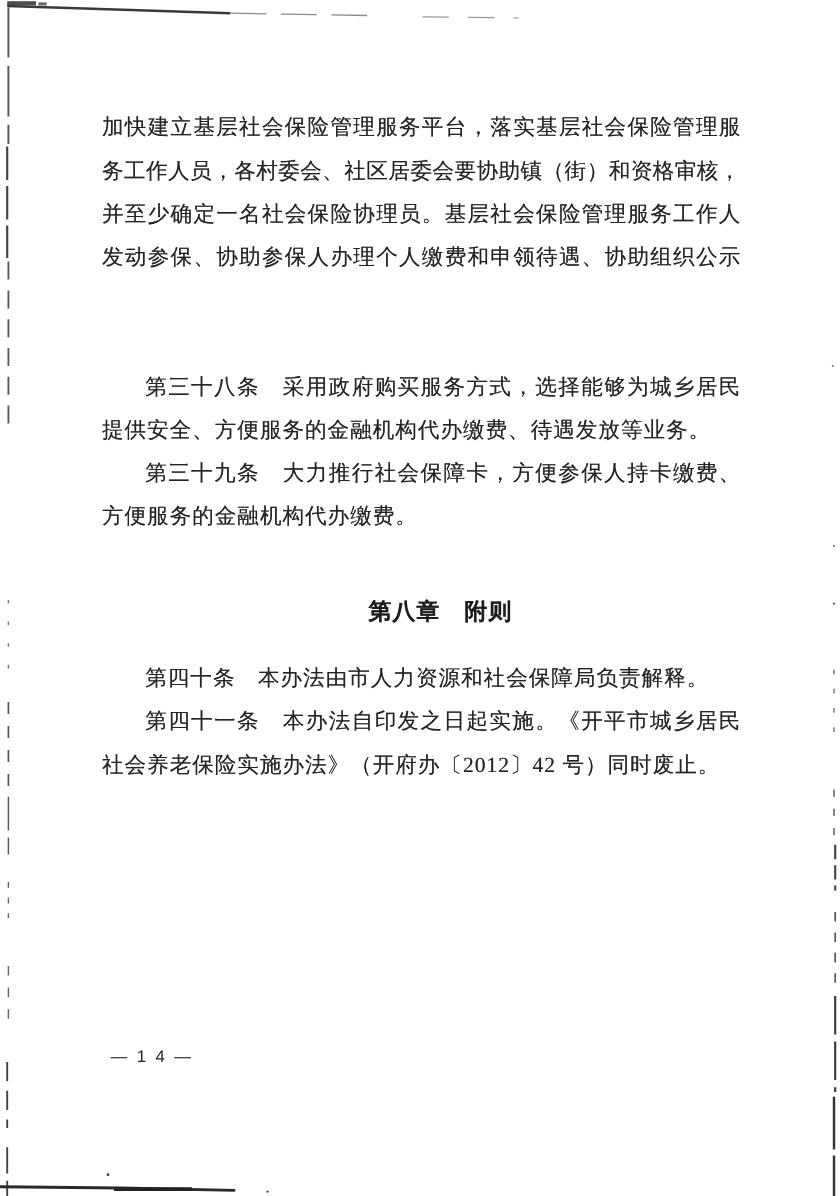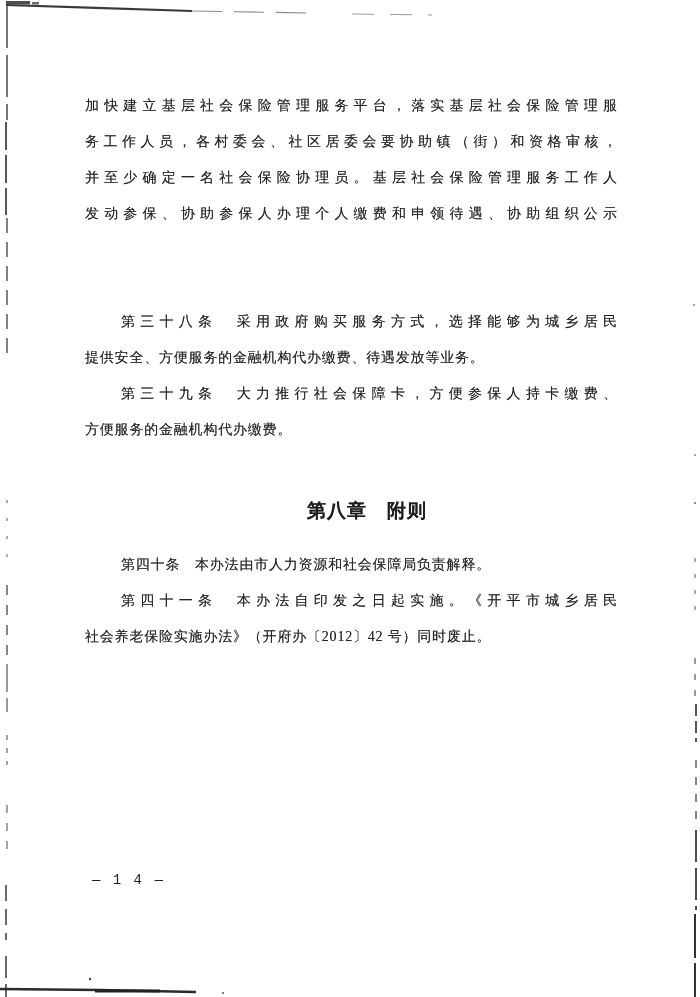--- a/index.html
+++ b/index.html
@@ -8,21 +8,21 @@
     width:700px;height:997px;
     background:#ffffff;
     overflow:hidden;
     font-family:"Liberation Serif","DejaVu Serif",serif;
   }
   .artifacts{position:absolute;left:0;top:0;width:700px;height:997px;pointer-events:none;}
   .text-col{position:absolute;left:85px;top:0;width:532px;color:#242424;}
   .para{position:absolute;left:0;width:532px;}
   .t-line{
     height:36px;line-height:36px;
-    font-size:14px;letter-spacing:0.8px;
+    font-size:18px;letter-spacing:0.8px;
     white-space:nowrap;
     text-shadow:0 0 0.4px rgba(20,20,20,0.55);
   }
   .t-line.justify{
     white-space:normal;
     letter-spacing:0;
     text-align:justify;
     text-align-last:justify;
     -moz-text-align-last:justify;
   }
@@ -33,21 +33,21 @@
     font-size:19px;font-weight:bold;
     letter-spacing:1px;
     text-align:center;
     color:#1c1c1c;
     text-shadow:0 0 0.5px rgba(10,10,10,0.6);
   }
   .page-number{
     position:absolute;left:92px;top:872px;
     font-size:14px;letter-spacing:2px;
     color:#1f1f1f;
-    font-family:Liberation Mono, monospace;
+    font-family:Liberation Sans, sans-serif;
   }
 </style>
 </head>
 <body>
 
 <div class="page">
 
   <svg class="artifacts" viewBox="0 0 700 997" xmlns="http://www.w3.org/2000/svg">
 
     <rect x="6" y="1" width="24" height="3.5" fill="#2f2f2f" opacity="0.85"></rect>

